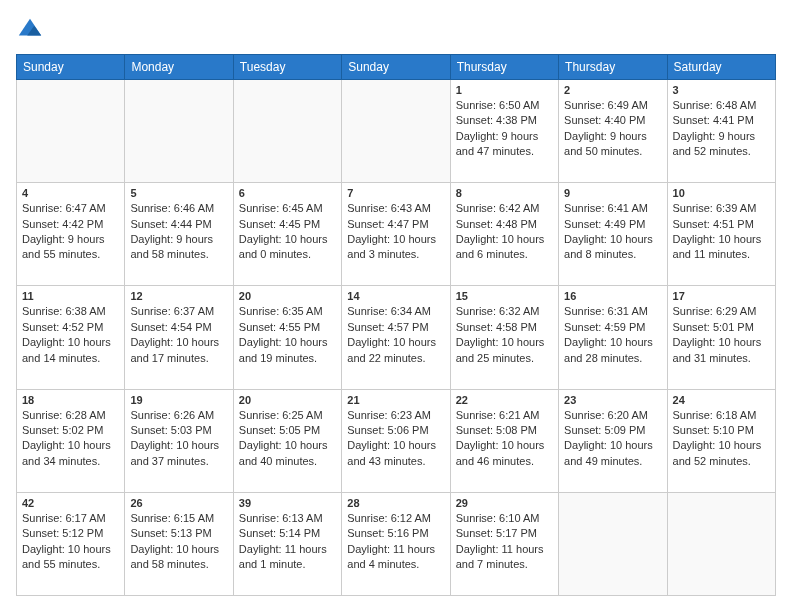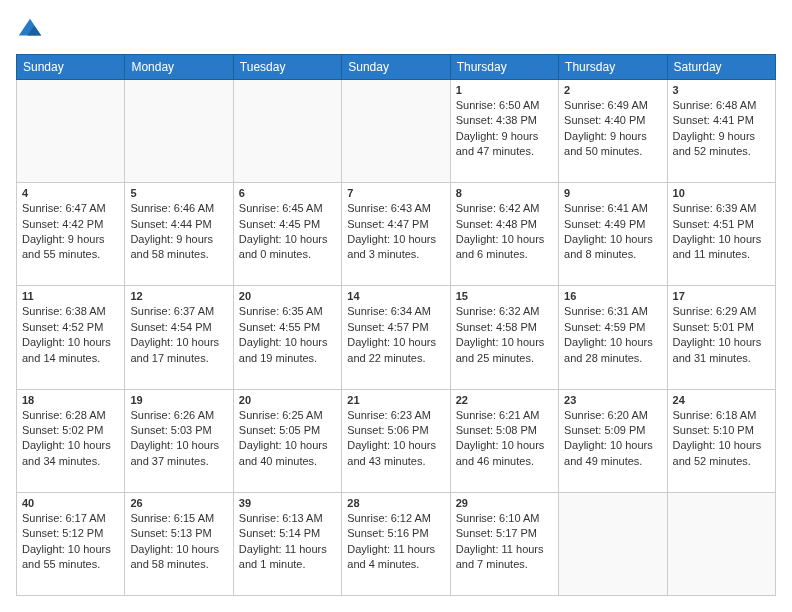--- a/index.html
+++ b/index.html
@@ -228,21 +228,21 @@
             <span class="day-num">23</span>
             <div class="day-info">Sunrise: 6:20 AM<br>Sunset: 5:09 PM<br>Daylight: 10 hours and 49 minutes.</div>
           </td>
           <td>
             <span class="day-num">24</span>
             <div class="day-info">Sunrise: 6:18 AM<br>Sunset: 5:10 PM<br>Daylight: 10 hours and 52 minutes.</div>
           </td>
         </tr>
         <tr>
           <td>
-            <span class="day-num">40</span>
+            <span class="day-num">42</span>
             <div class="day-info">Sunrise: 6:17 AM<br>Sunset: 5:12 PM<br>Daylight: 10 hours and 55 minutes.</div>
           </td>
           <td>
             <span class="day-num">26</span>
             <div class="day-info">Sunrise: 6:15 AM<br>Sunset: 5:13 PM<br>Daylight: 10 hours and 58 minutes.</div>
           </td>
           <td>
             <span class="day-num">39</span>
             <div class="day-info">Sunrise: 6:13 AM<br>Sunset: 5:14 PM<br>Daylight: 11 hours and 1 minute.</div>
           </td>

